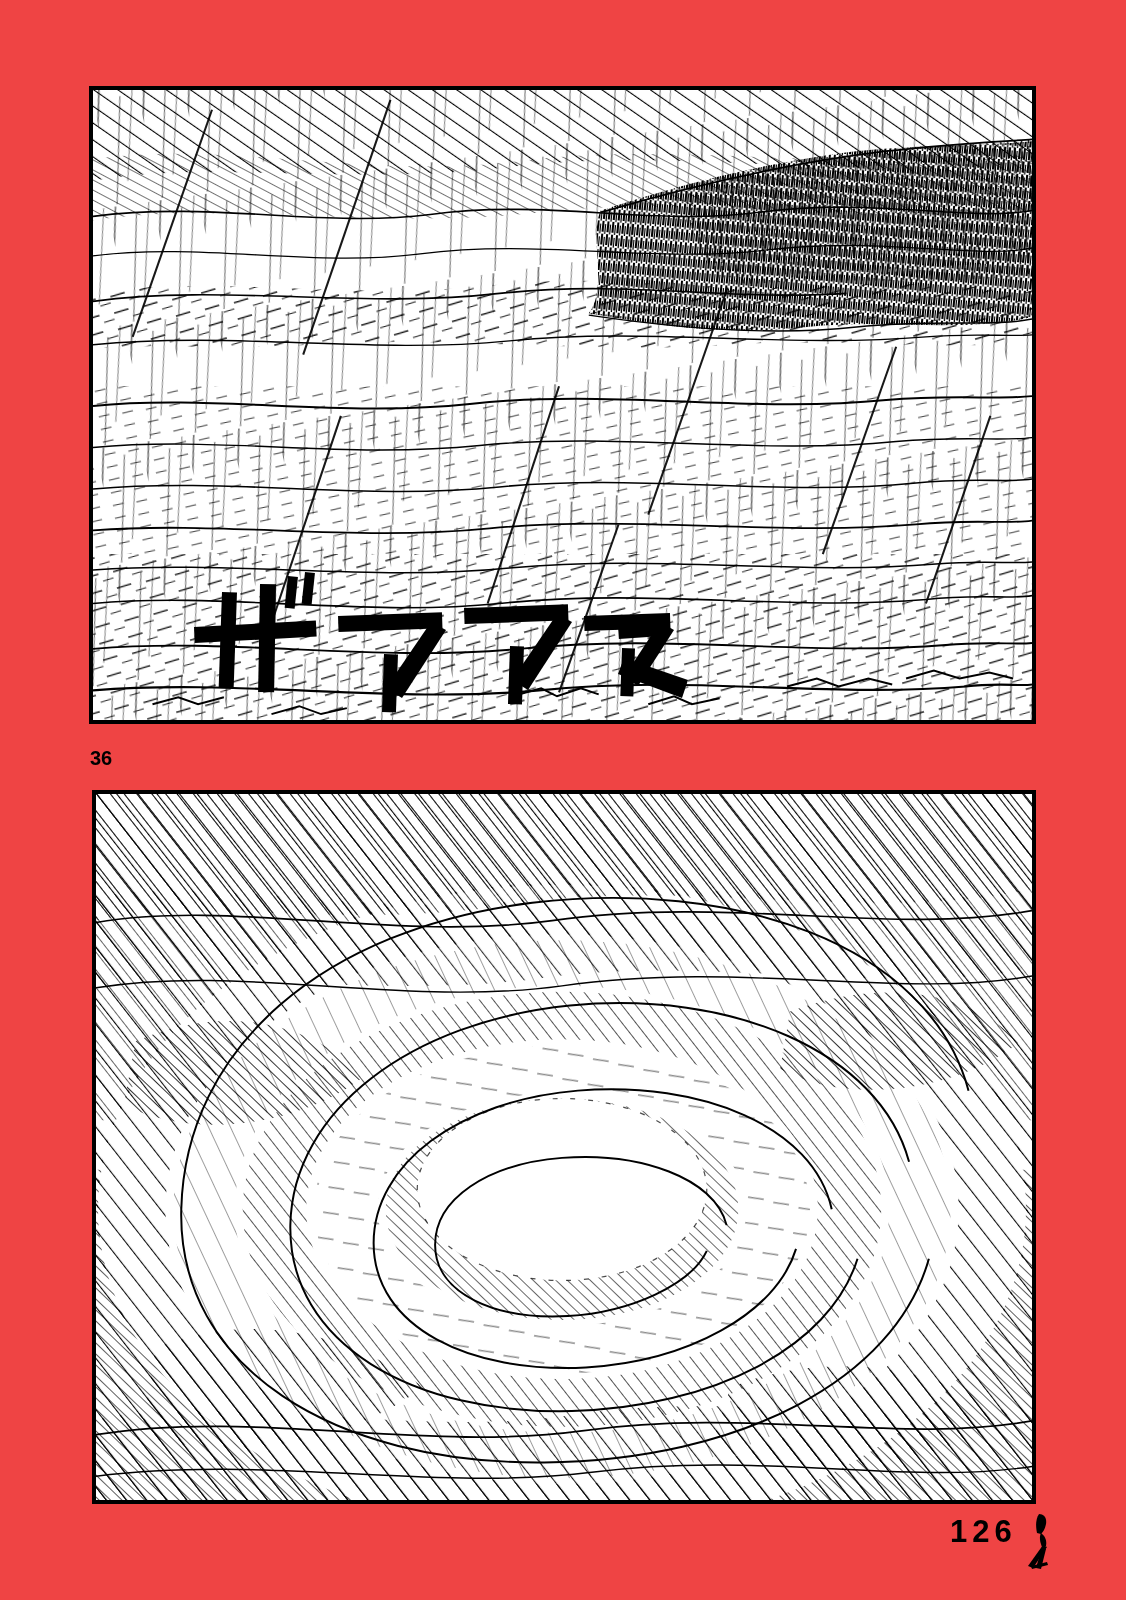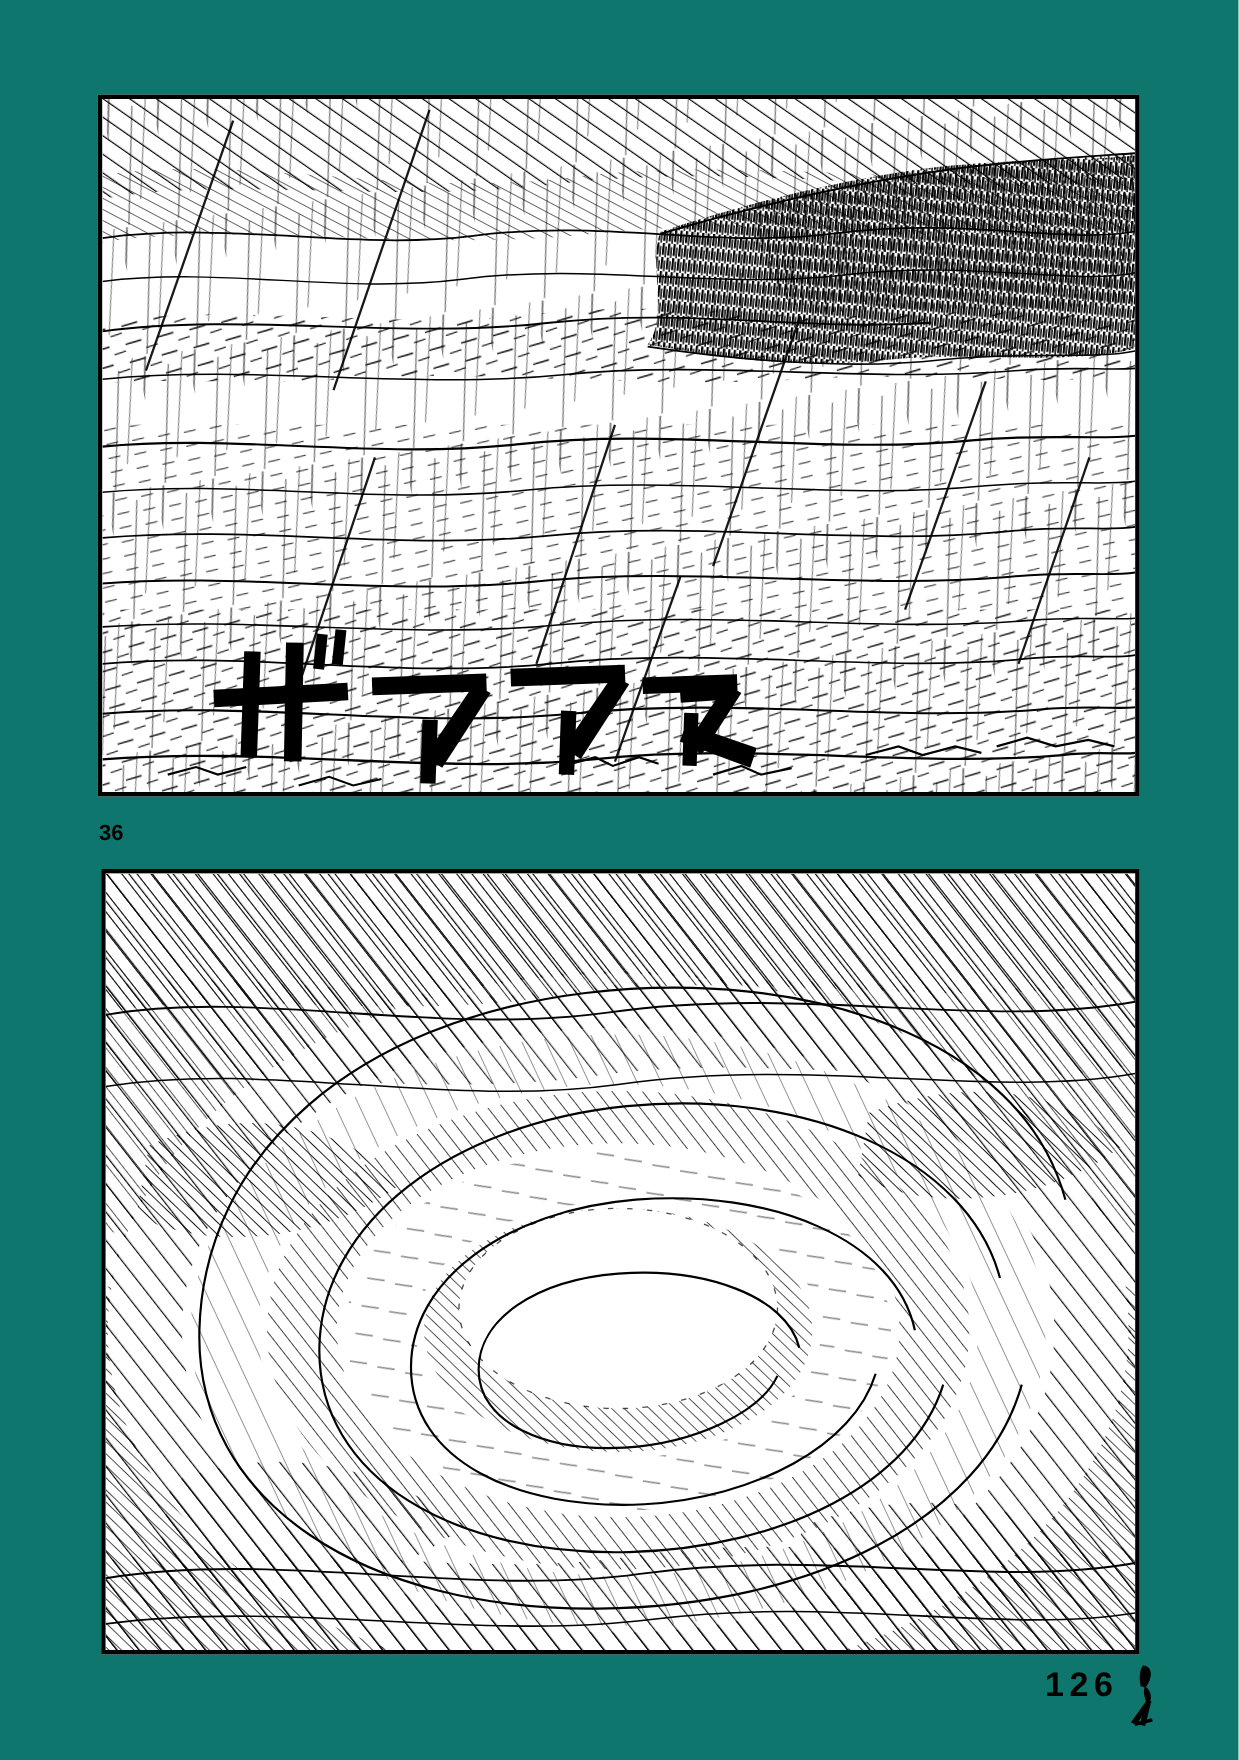--- a/index.html
+++ b/index.html
@@ -15,21 +15,21 @@
     overflow: hidden;
     font-family: "Liberation Sans", sans-serif;
     color: #000;
   }
 
   .page {
     position: absolute;
     left: 0; top: 0;
     width: 1126px;
     height: 1600px;
-    background: #0f766e;
+    background: #ef4444;
   }
 
   
   .panel {
     position: absolute;
     box-sizing: border-box;
     background: #ffffff;
     border: 4px solid #000;
     overflow: hidden;
   }

